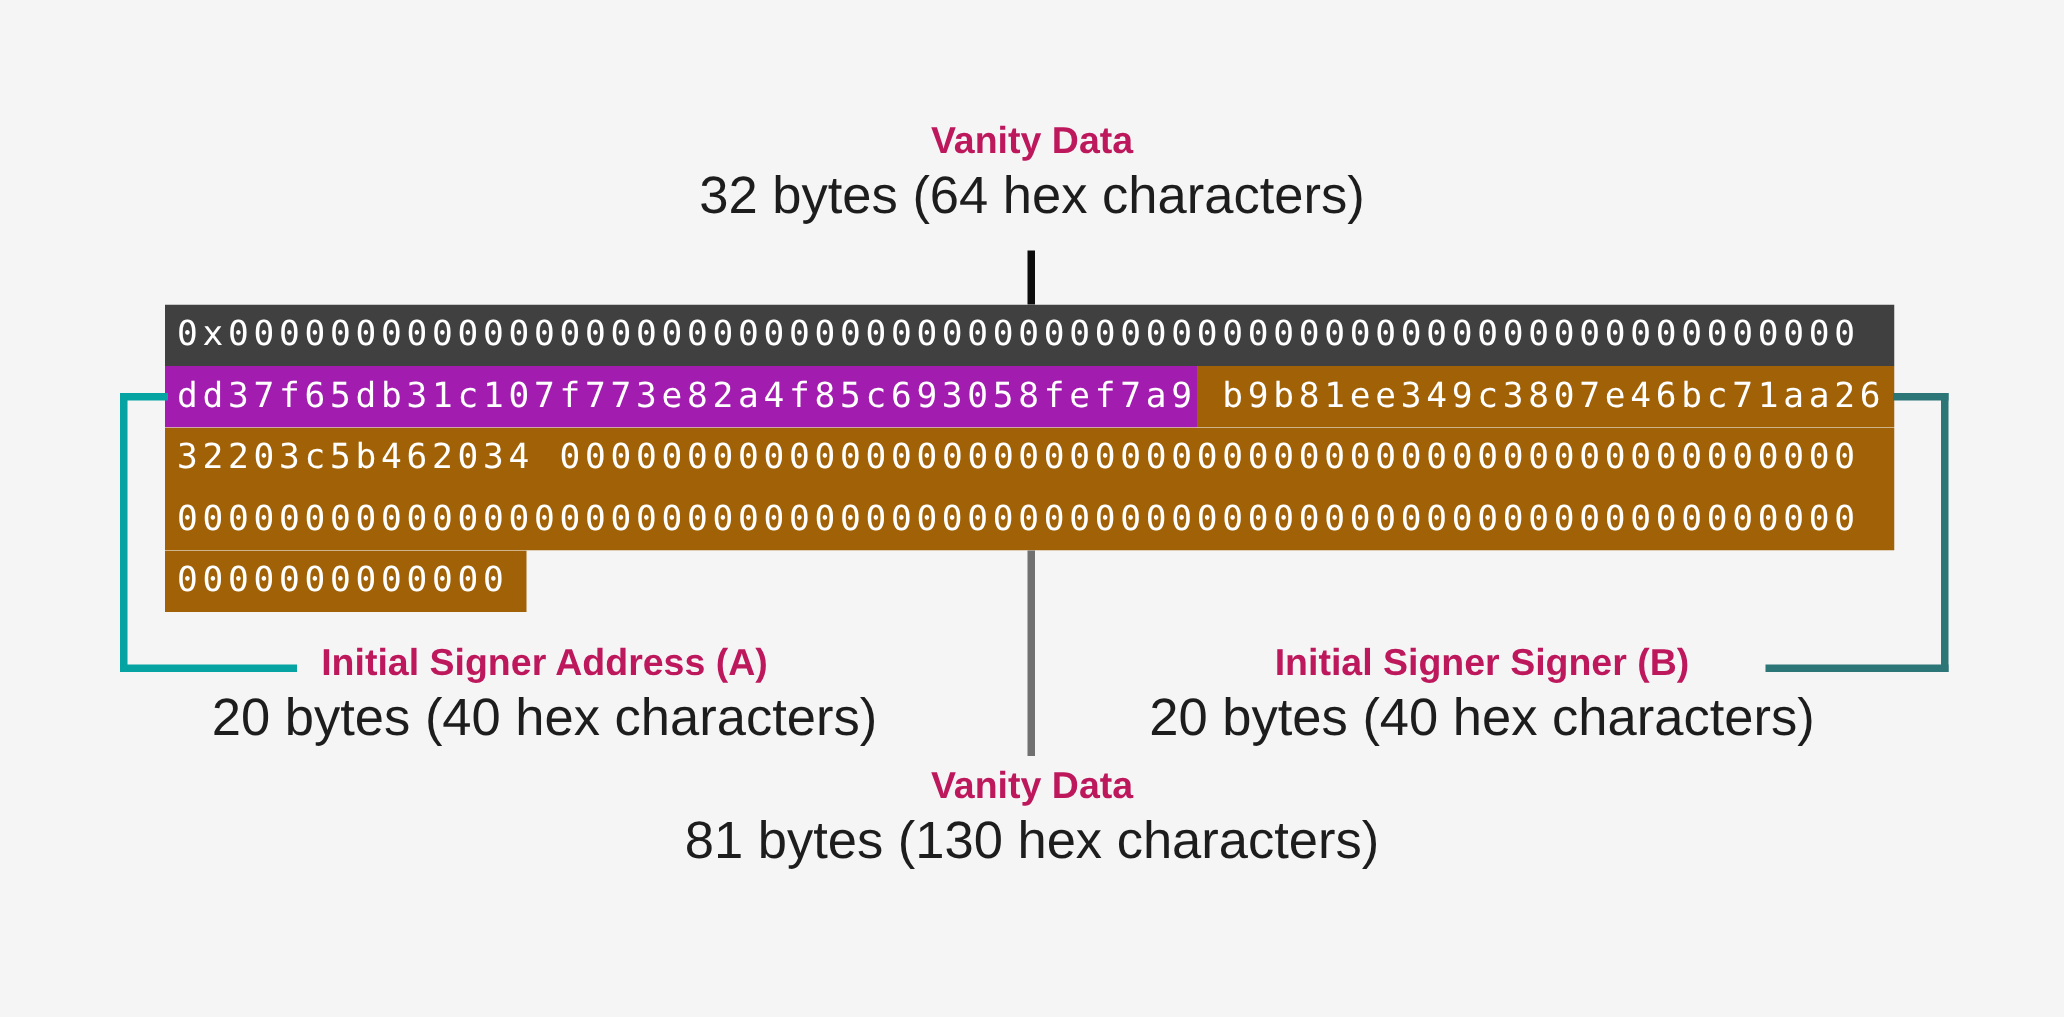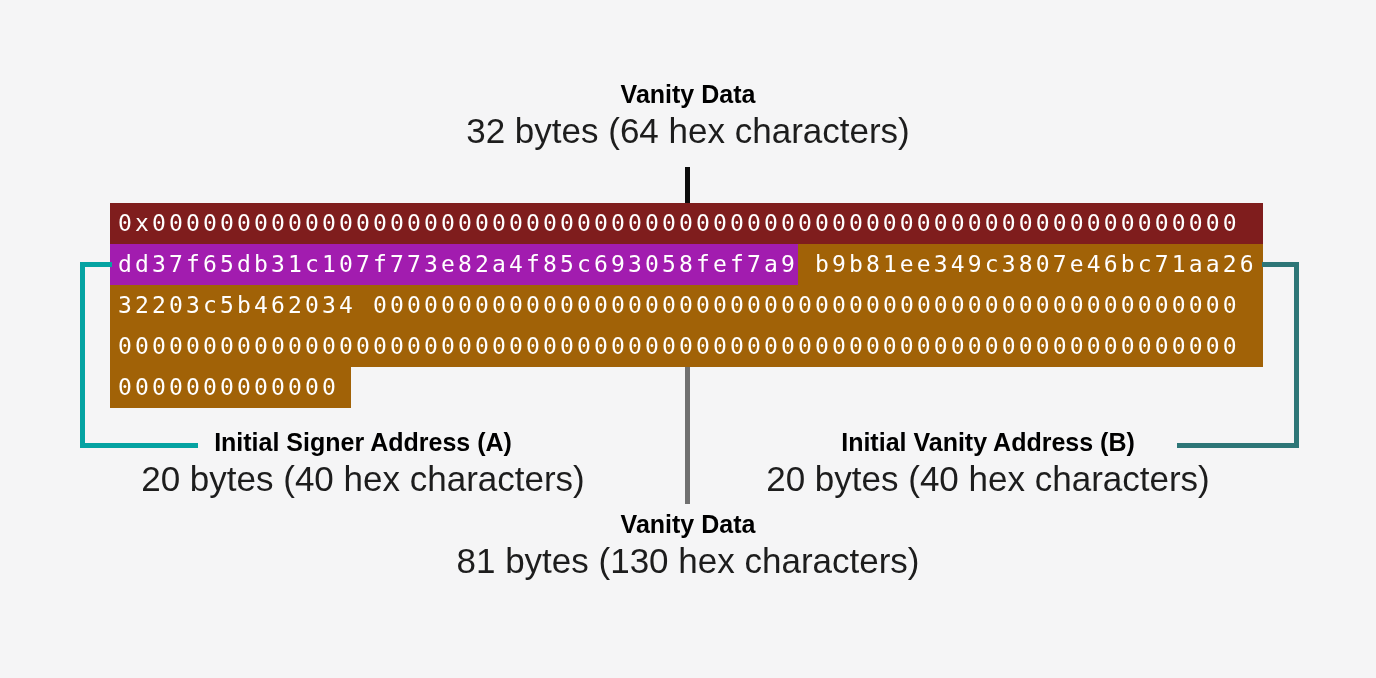--- a/index.html
+++ b/index.html
@@ -8,21 +8,21 @@
     background:#f5f5f6;
     font-family:"Liberation Sans", sans-serif;
     color:#161616;
     position:relative;
     overflow:hidden;
   }
   .stage{position:absolute;inset:0;}
 
   
   .dlabel{position:absolute;text-align:center;}
-  .dlabel .title{font-weight:700;font-size:25px;line-height:33px;color:#000000;}
+  .dlabel .title{font-weight:700;font-size:25px;line-height:33px;color:#be185d;}
   .dlabel .subtitle{font-weight:400;font-size:35px;line-height:40px;color:#1d1d1d;}
 
   .top-label{left:438px;top:78px;width:500px;}
   .label-a{left:113px;top:426px;width:500px;}
   .label-b{left:738px;top:426px;width:500px;}
   .bottom-label{left:438px;top:508px;width:500px;}
 
   
   .line{position:absolute;}
   .connector-top{left:685px;top:167px;width:5px;height:36px;background:#0c0c0c;}
@@ -54,21 +54,21 @@
     font-size:23px;
     line-height:41px;
     letter-spacing:3.15px;
     color:#ffffff;
     flex:0 0 auto;
   }
   .hex-row .seg:first-child{padding-left:8px;}
   .seg.grow{flex:1 1 auto;min-width:0;}
   .seg.pad-end{padding-right:12px;}
 
-  .seg.vanity-prefix{background:#7f1d1d;}
+  .seg.vanity-prefix{background:#404040;}
   .seg.signer-a{background:#a21caf;}
   .seg.signer-b{background:#a16207;}
   .seg.vanity-zeros{background:#a16207;}
 </style>
 </head>
 <body>
 
 <div class="stage">
 
   <div class="dlabel top-label">
@@ -105,21 +105,21 @@
   <div class="line bracket-b v"></div>
   <div class="line bracket-b h-bottom"></div>
 
   <div class="line connector-bottom"></div>
 
   <div class="dlabel label-a">
     <div class="title">Initial Signer Address (A)</div>
     <div class="subtitle">20 bytes (40 hex characters)</div>
   </div>
   <div class="dlabel label-b">
-    <div class="title">Initial Vanity Address (B)</div>
+    <div class="title">Initial Signer Signer (B)</div>
     <div class="subtitle">20 bytes (40 hex characters)</div>
   </div>
 
   <div class="dlabel bottom-label">
     <div class="title">Vanity Data</div>
     <div class="subtitle">81 bytes (130 hex characters)</div>
   </div>
 
 </div>
 

